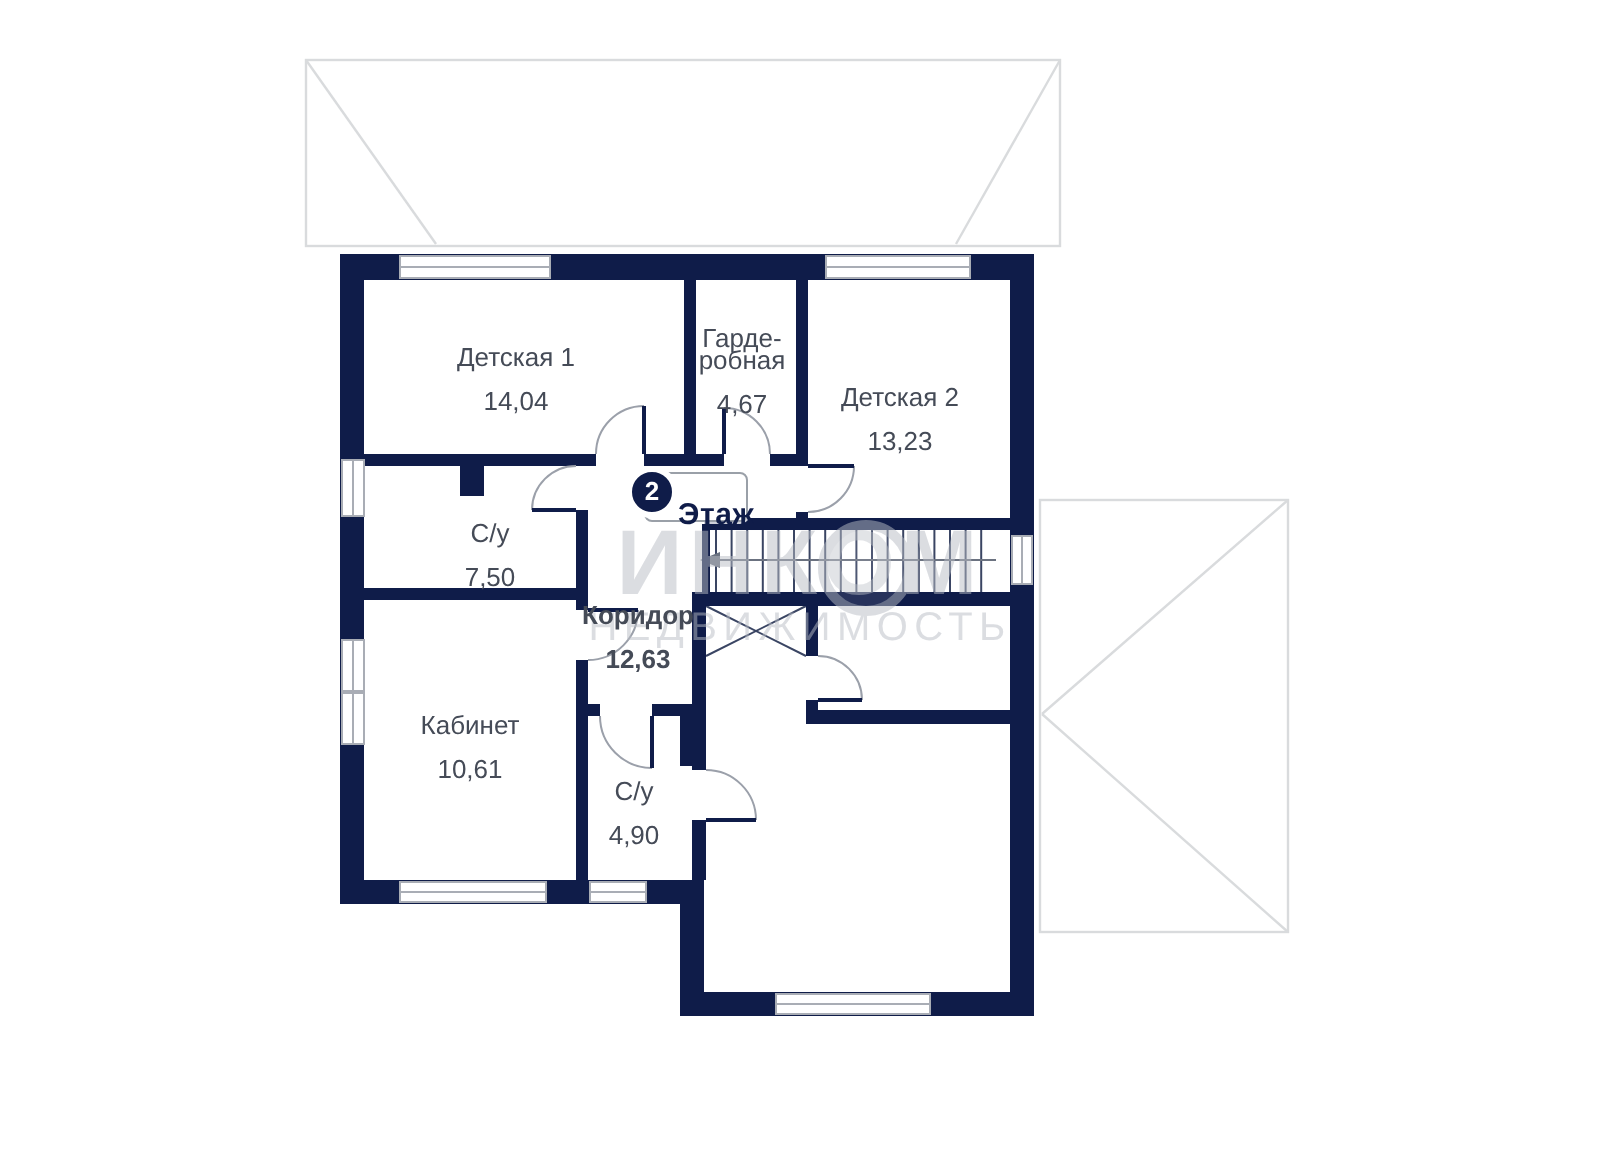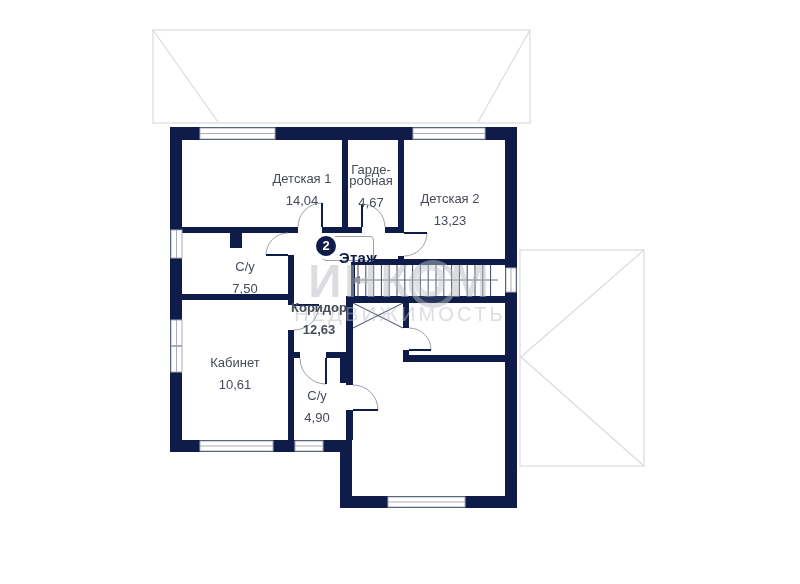--- a/index.html
+++ b/index.html
@@ -3,21 +3,21 @@
 <meta charset="utf-8">
 <style>
   html,body{margin:0;padding:0;background:#fff;}
   .stage{position:relative;width:800px;height:584px;background:#fff;overflow:hidden;
          font-family:"Liberation Sans","DejaVu Sans",sans-serif;}
   #plan{position:absolute;left:0;top:0;z-index:1;}
   
   .room-label{position:absolute;z-index:3;transform:translate(-50%,-50%);
      text-align:center;font-size:13px;line-height:11px;color:var(--label,#454b57);
      white-space:pre-line;}
-  .lbl-detskaya-1{left:258px;top:184px;margin-left:44px;}
+  .lbl-detskaya-1{left:258px;top:184px;}
   .lbl-garderobnaya-top{left:371px;top:180px;}
   .lbl-detskaya-2{left:450px;top:204px;text-align:center;}
   .lbl-su-top{left:245px;top:272px;}
   .lbl-koridor{left:319px;top:313px;font-weight:bold;}
   .lbl-garderobnaya-master{left:461px;top:338px;}
   .lbl-kabinet{left:235px;top:368px;}
   .lbl-su-bottom{left:317px;top:401px;}
   .lbl-master{left:435px;top:430px;}
   
   .badge{position:absolute;z-index:4;left:322px;top:236px;width:50px;height:23px;

